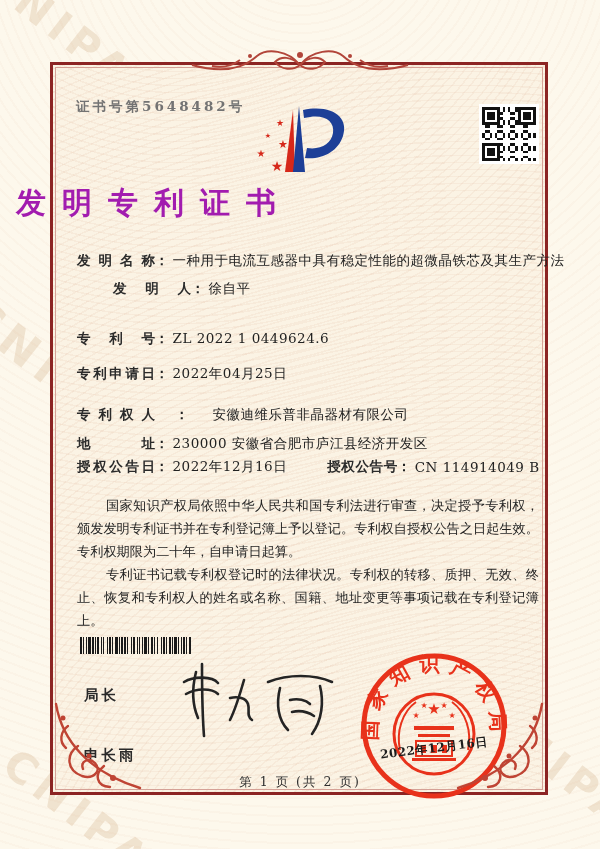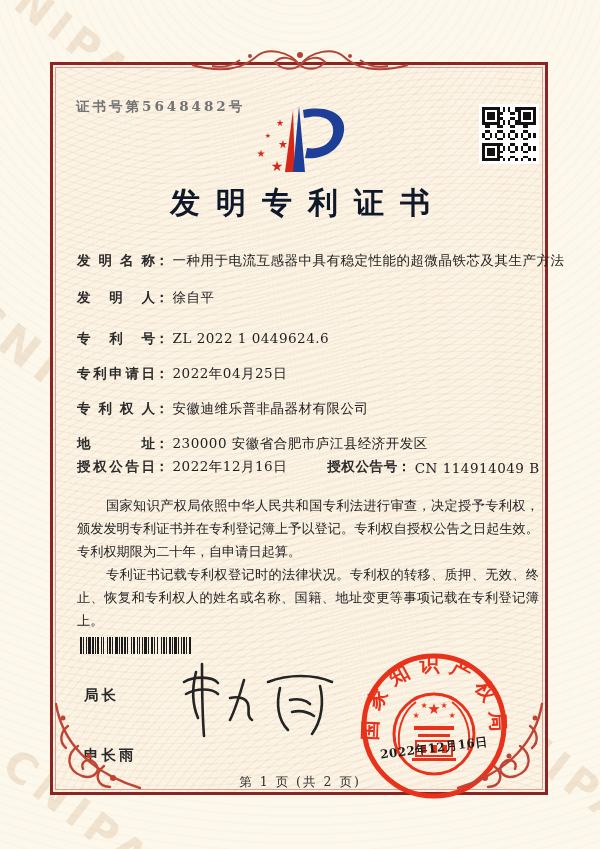--- a/index.html
+++ b/index.html
@@ -44,40 +44,40 @@
     position:absolute;left:76px;top:98px;
     font-size:13.5px;letter-spacing:3px;color:#737373;font-weight:600;
   }
   .logo{position:absolute;left:225px;top:100px;width:150px;height:80px;}
   .qr{
     position:absolute;left:479px;top:104px;width:60px;height:60px;
     background:#fff;padding:3px;box-sizing:border-box;
   }
   .title{
     position:absolute;left:0;right:0;top:183px;
-    text-align:center;font-size:30px;font-weight:bold;color:#0f172a;
+    text-align:left;font-size:30px;font-weight:bold;color:#a21caf;
     letter-spacing:16px;text-indent:16px;
   }
   .fields{position:absolute;left:77px;top:249px;width:462px;font-size:13.5px;}
   .frow{position:absolute;left:0;display:flex;align-items:baseline;white-space:nowrap;}
   .frow:nth-of-type(1){top:3px;}
-  .frow:nth-of-type(2){top:40px;}
+  .frow:nth-of-type(2){top:31px;margin-left:36px;}
   .frow:nth-of-type(3){top:81px;}
   .frow:nth-of-type(4){top:116px;}
-  .frow:nth-of-type(5){top:151px;}
+  .frow:nth-of-type(5){top:157px;gap:20px;}
   .frow:nth-of-type(6){top:186px;}
   .frow:nth-of-type(7){top:209px;}
   .f-label{
     display:inline-block;width:78px;
     text-align:justify;text-align-last:justify;
     font-weight:600;color:#2b2b2b;
   }
   .f-colon{font-weight:600;margin-right:4px;}
   .f-value{color:#222;letter-spacing:0.5px;}
-  .pair2{margin-left:40px;display:flex;align-items:flex-end;}
+  .pair2{margin-left:40px;display:flex;align-items:center;}
   .pair2 .f-label{width:70px;}
   .paras{
     position:absolute;left:77px;top:494px;width:462px;
     font-size:13.2px;line-height:1.75;color:#242424;text-align:justify;
   }
   .paras p{margin:0;text-indent:2.2em;}
   .barcode{position:absolute;left:80px;top:637px;width:162px;height:17px;}
   .issuer-title{position:absolute;left:84px;top:686px;font-size:14.5px;letter-spacing:3px;font-weight:600;color:#2a2a2a;}
   .issuer-name{position:absolute;left:84px;top:712px;font-size:14.5px;letter-spacing:3px;font-weight:600;color:#2a2a2a;margin-top:34px;}
   .signature{position:absolute;left:168px;top:658px;}

